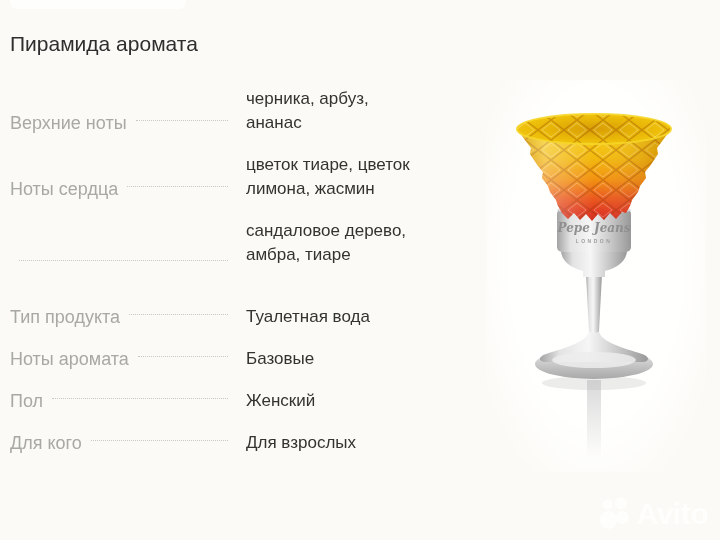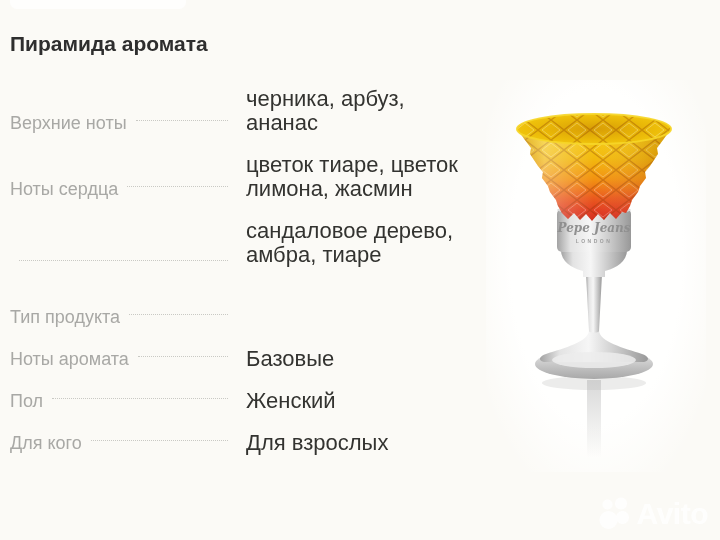--- a/index.html
+++ b/index.html
@@ -11,37 +11,37 @@
     overflow:hidden;
   }
   .top-chip{
     position:absolute;left:10px;top:0;
     width:176px;height:9px;
     background:rgba(255,255,255,.8);
     border-radius:0 0 7px 7px;
   }
   .content{position:absolute;left:10px;top:31px;width:462px;}
   .page-title{
-    margin:0;font-size:21px;line-height:26px;font-weight:700;
+    margin:0;font-size:21px;line-height:26px;font-weight:400;
     color:#2e2e2e;
   }
   .specs{margin-top:30px;display:flex;flex-direction:column;gap:18px;}
   .spec-row{display:flex;align-items:flex-end;}
   .spec-row.group-gap{margin-top:20px;}
   .spec-left{flex:none;width:236px;display:flex;align-items:center;min-width:0;}
   .spec-label{
     color:#a8a8a5;font-size:18px;line-height:24px;white-space:nowrap;
   }
   .leader{
     flex:1 1 auto;height:0;
     border-bottom:1px dotted #c9c9c4;
     margin:0 18px 6px 9px;
   }
   .spec-value{
-    font-size:22px;line-height:24px;color:#333330;
+    font-size:17px;line-height:24px;color:#333330;
     white-space:pre-line;max-width:216px;
   }
   .product-photo{
     position:absolute;left:486px;top:80px;width:220px;height:392px;margin:0;
     background:radial-gradient(ellipse at 50% 45%, #fffffe 55%, rgba(255,255,254,0) 85%);
     font-weight:bold;
   }
   .product-photo svg{display:block;width:100%;height:100%;}
   .watermark{
     position:absolute;right:12px;bottom:10px;
@@ -88,20 +88,21 @@
         </div>
         <div class="spec-value">сандаловое дерево,
 амбра, тиаре</div>
       </div>
 
       <div class="spec-row group-gap">
         <div class="spec-left">
           <span class="spec-label">Тип продукта</span>
           <span class="leader"></span>
         </div>
+        <div class="spec-value">Туалетная вода</div>
       </div>
 
       <div class="spec-row">
         <div class="spec-left">
           <span class="spec-label">Ноты аромата</span>
           <span class="leader"></span>
         </div>
         <div class="spec-value">Базовые</div>
       </div>
 

